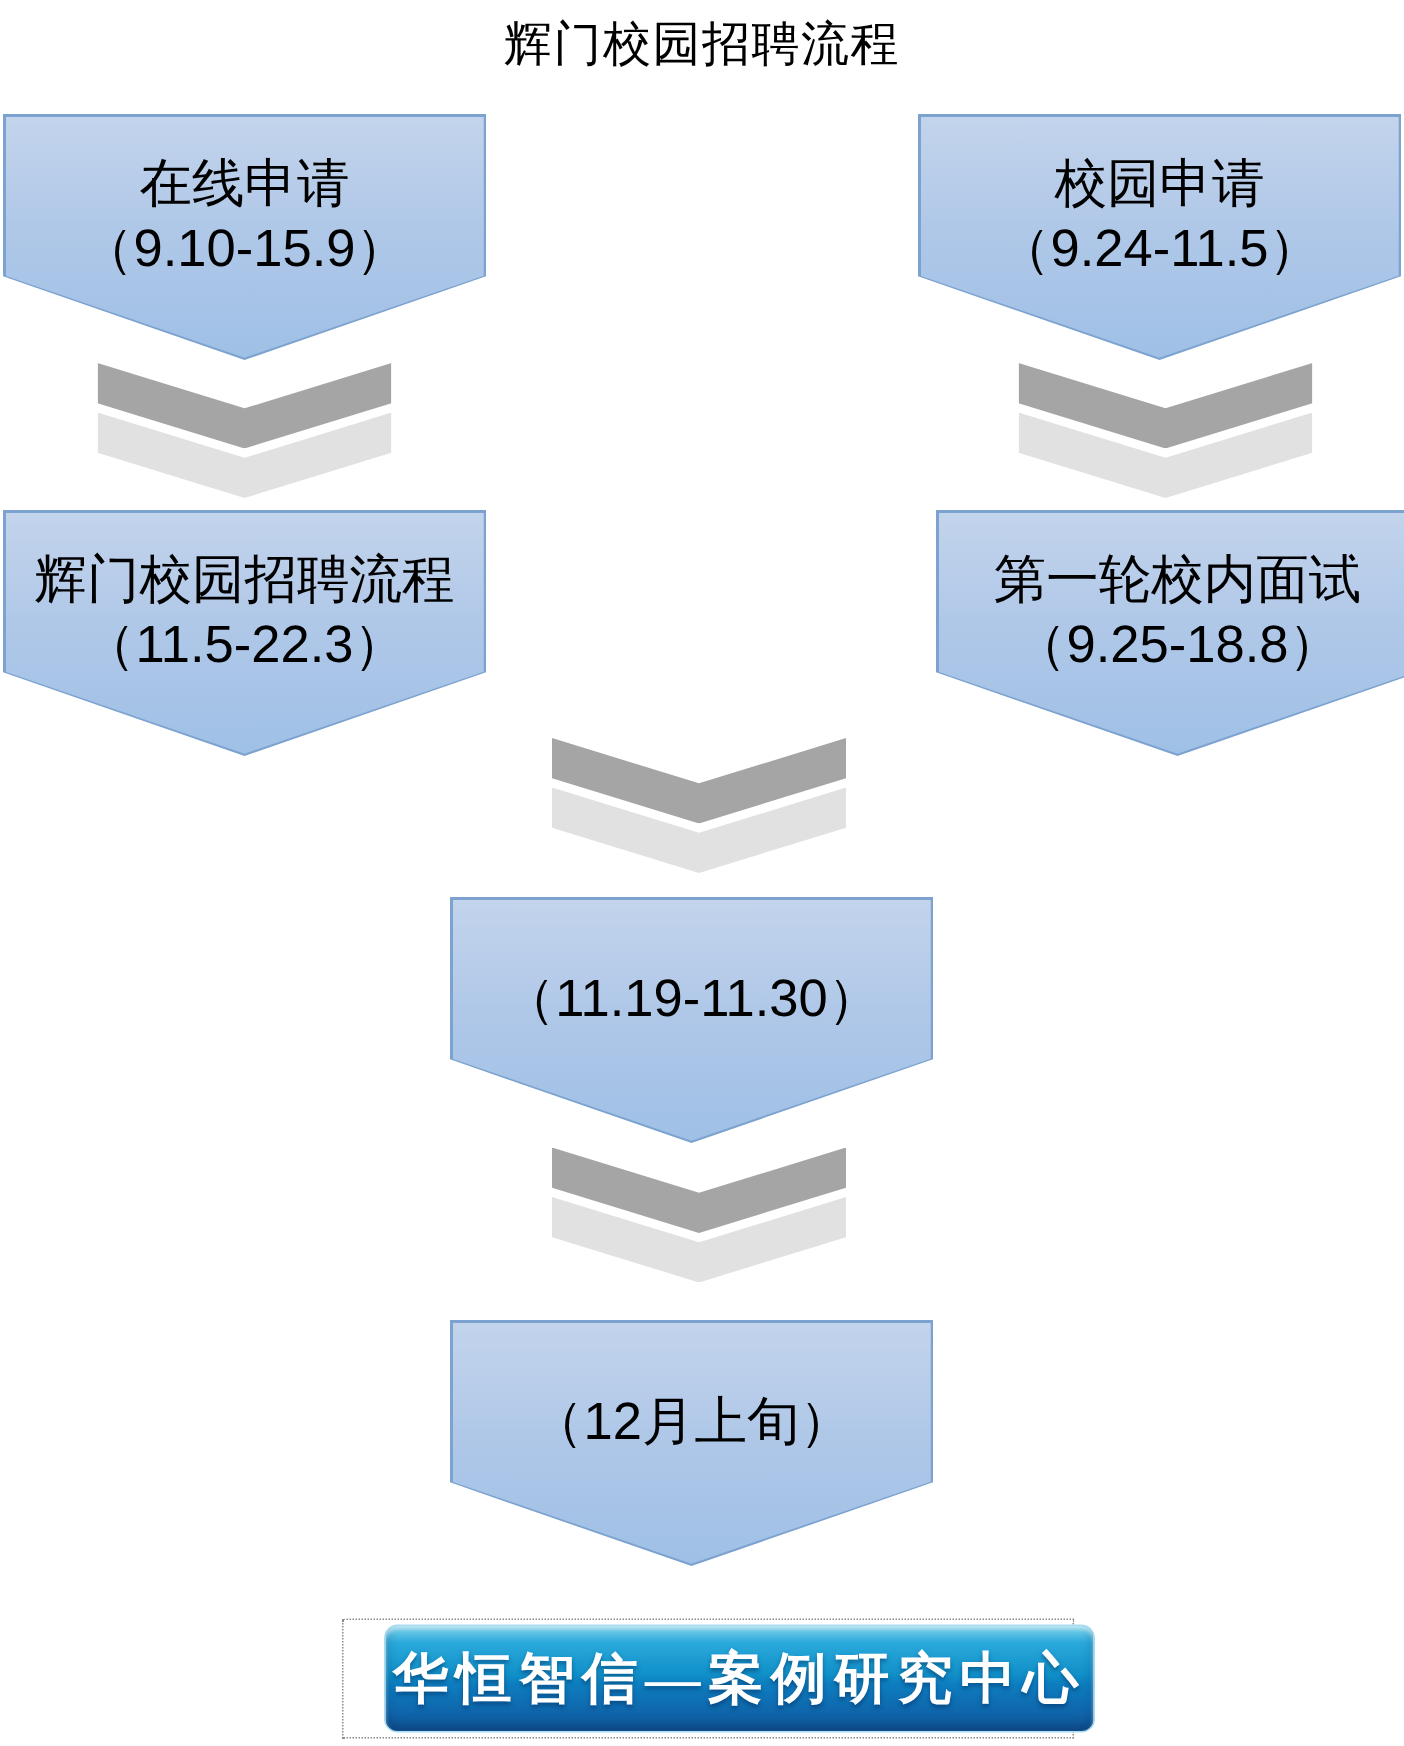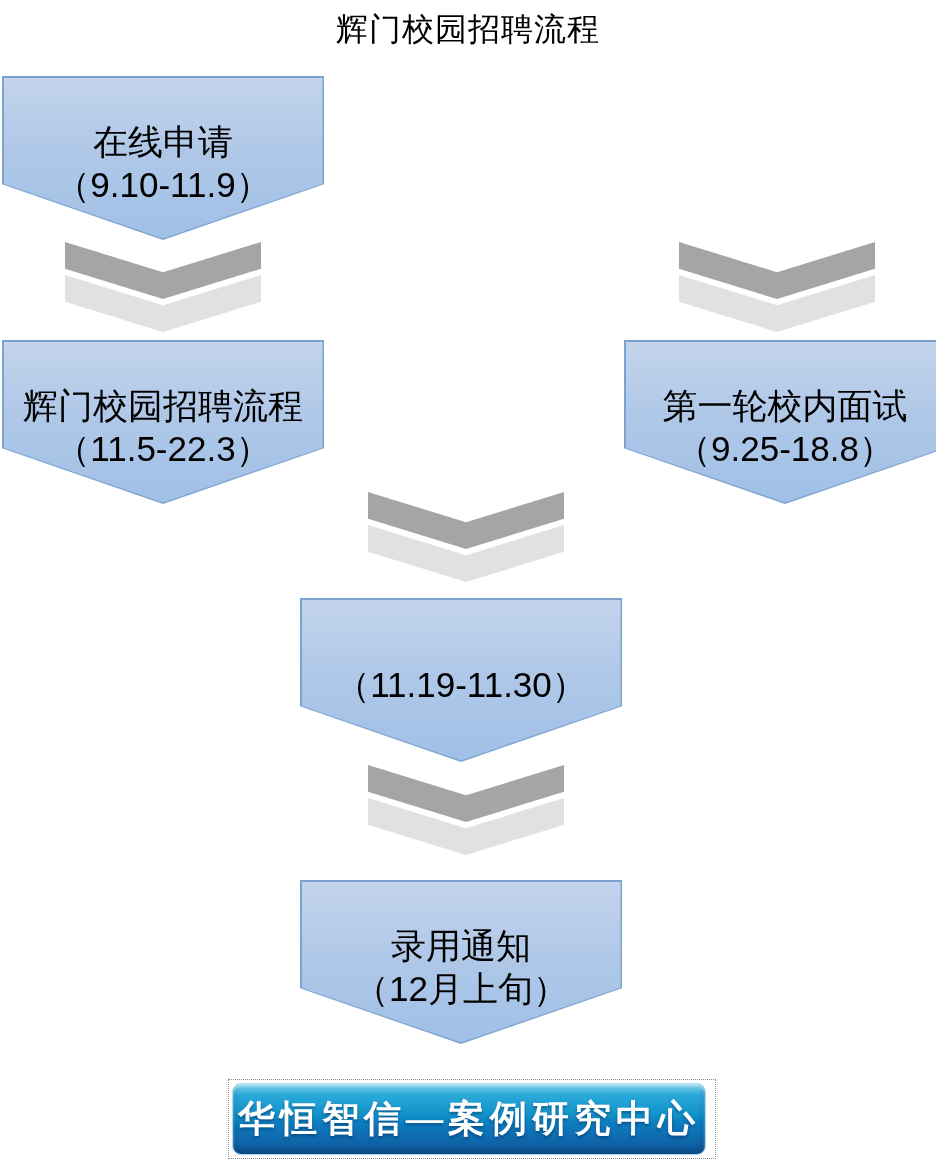--- a/index.html
+++ b/index.html
@@ -23,21 +23,21 @@
     position:absolute; inset:1.5px;
     background:linear-gradient(180deg,
       var(--box_fill_top,#c3d4ec) 0%,
       #b0c8e8 45%,
       var(--box_fill_bottom,#9fc0e6) 100%);
     clip-path:polygon(0 0,100% 0,100% 66%,50% 100%,0 66%);
   }
   .arrow-text {
     position:absolute; left:0; right:0; top:0; height:110px;
     display:flex; flex-direction:column; align-items:center; justify-content:center;
-    padding-top:32px; color:#000; text-align:center;
+    padding-top:13px; color:#000; text-align:center;
   }
   .step-label, .step-dates { font-size:35px; line-height:1.24; white-space:nowrap; }
   
   .chevrons { position:absolute; width:196px; }
   .chev {
     width:196px; height:57px;
     clip-path:polygon(0 0,50% 53%,100% 0,100% 47%,50% 100%,0 47%);
   }
   .chev-dark { background:var(--chevron_dark,#a5a5a5); }
   .chev-light { background:var(--chevron_light,#e1e1e1); margin-top:-24px; }
@@ -47,21 +47,21 @@
     border:1px dotted #8c8c8c; padding:3px; background:#ffffff;
   }
   .banner-button {
     width:472px; height:70px; border-radius:9px;
     border:1px solid var(--banner_border,#a8dcf0);
     background:linear-gradient(180deg,
       var(--banner_gradient_top,#7ed2ea) 0%,
       #2aa9db 16%, #1090c8 46%, #0d7dbf 56%, #0f66ab 82%,
       var(--banner_gradient_bottom,#115a9e) 100%);
     box-shadow: inset 0 2px 3px rgba(255,255,255,.55), inset 0 -4px 7px rgba(0,25,70,.35);
-    display:flex; align-items:center; justify-content:center;
+    display:flex; align-items:center; justify-content:center;margin-left:24px;
   }
   .banner-label {
     color:var(--banner_text,#ffffff);
     font-family:"Liberation Serif","DejaVu Serif",serif;
     font-size:37px; font-weight:bold; letter-spacing:5px; white-space:nowrap;
     text-shadow:0 2px 3px rgba(0,40,90,.5);
   }
 </style>
 </head>
 <body>
@@ -69,24 +69,33 @@
 <div class="canvas">
 
   <h1 class="page-title">辉门校园招聘流程</h1>
 
   <div class="arrow-box" style="left:2px;top:76px;">
     <div class="arrow-outer">
         <div class="arrow-inner"></div>
       </div>
     <div class="arrow-text">
       <div class="step-label">在线申请</div>
-      <div class="step-dates">（9.10-11.9）</div>
+      <div class="step-dates">（9.10-15.9）</div>
     </div>
   </div>
 
+  <div class="arrow-box" style="left:612px;top:76px;">
+    <div class="arrow-outer">
+        <div class="arrow-inner"></div>
+      </div>
+    <div class="arrow-text">
+      <div class="step-label">校园申请</div>
+      <div class="step-dates">（9.24-11.5）</div>
+    </div>
+  </div>
 
   <div class="chevrons" style="left:65px;top:242px;">
     <div class="chev chev-dark"></div>
     <div class="chev chev-light"></div>
   </div>
 
   <div class="chevrons" style="left:679px;top:242px;">
     <div class="chev chev-dark"></div>
     <div class="chev chev-light"></div>
   </div>
@@ -128,21 +137,20 @@
   <div class="chevrons" style="left:368px;top:765px;">
     <div class="chev chev-dark"></div>
     <div class="chev chev-light"></div>
   </div>
 
   <div class="arrow-box" style="left:300px;top:880px;">
     <div class="arrow-outer">
         <div class="arrow-inner"></div>
       </div>
     <div class="arrow-text">
-      <div class="step-label">录用通知</div>
       <div class="step-dates">（12月上旬）</div>
     </div>
   </div>
 
   <div class="banner-wrap">
     <div class="banner-button">
       <span class="banner-label">华恒智信—案例研究中心</span>
     </div>
   </div>
 

